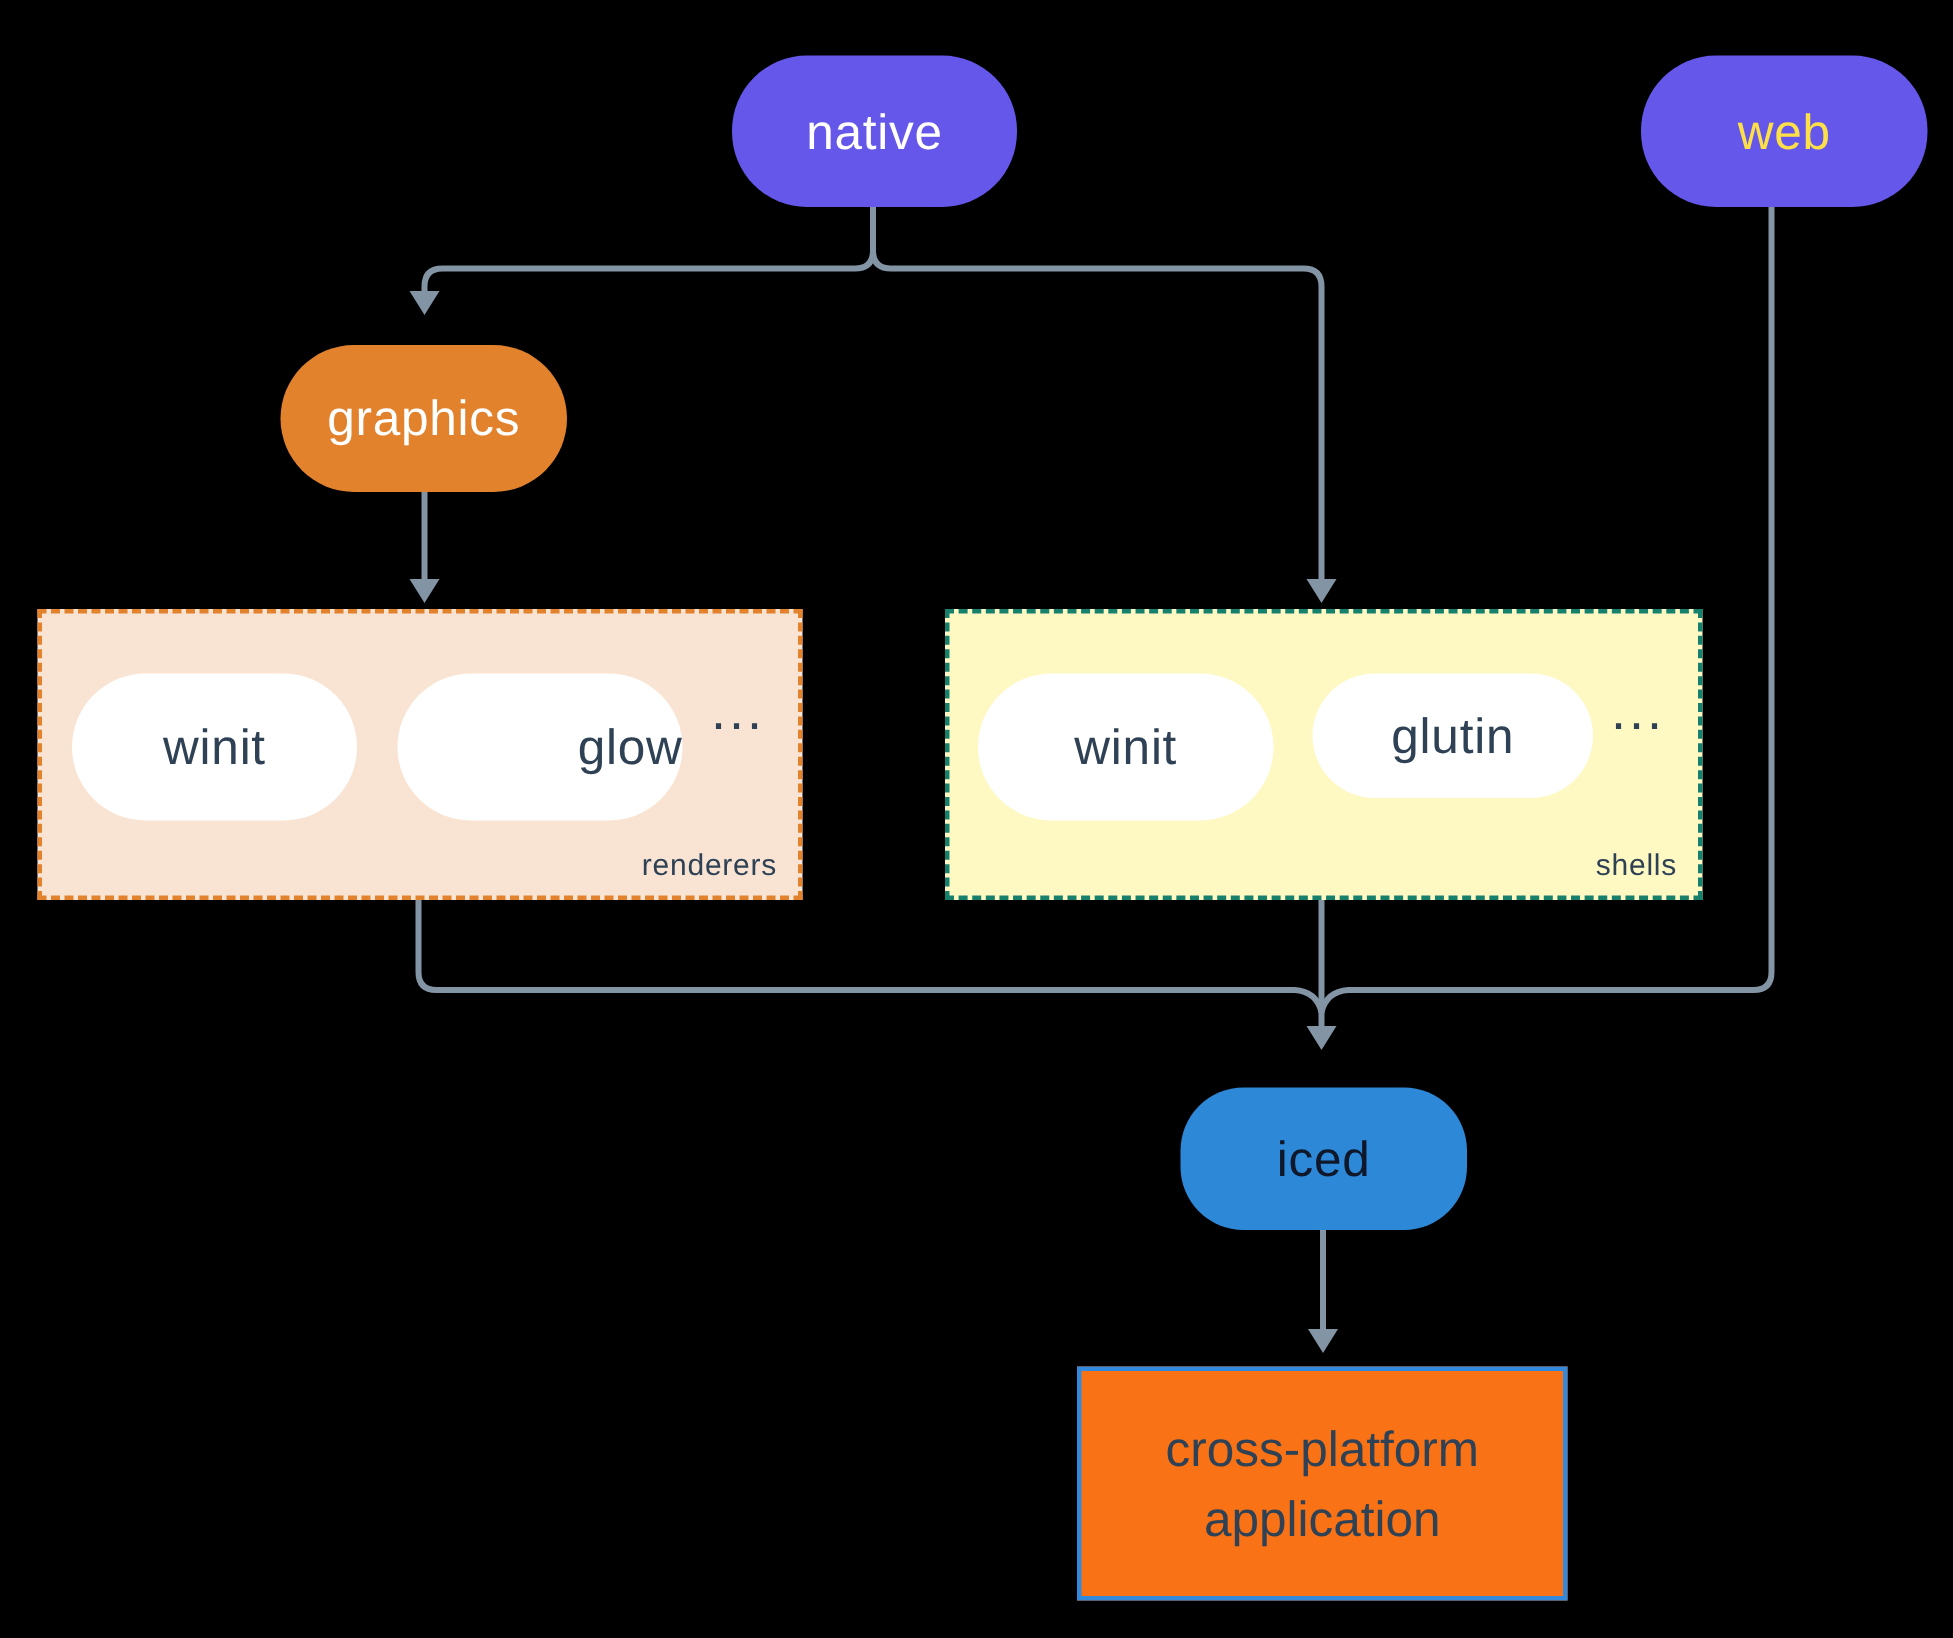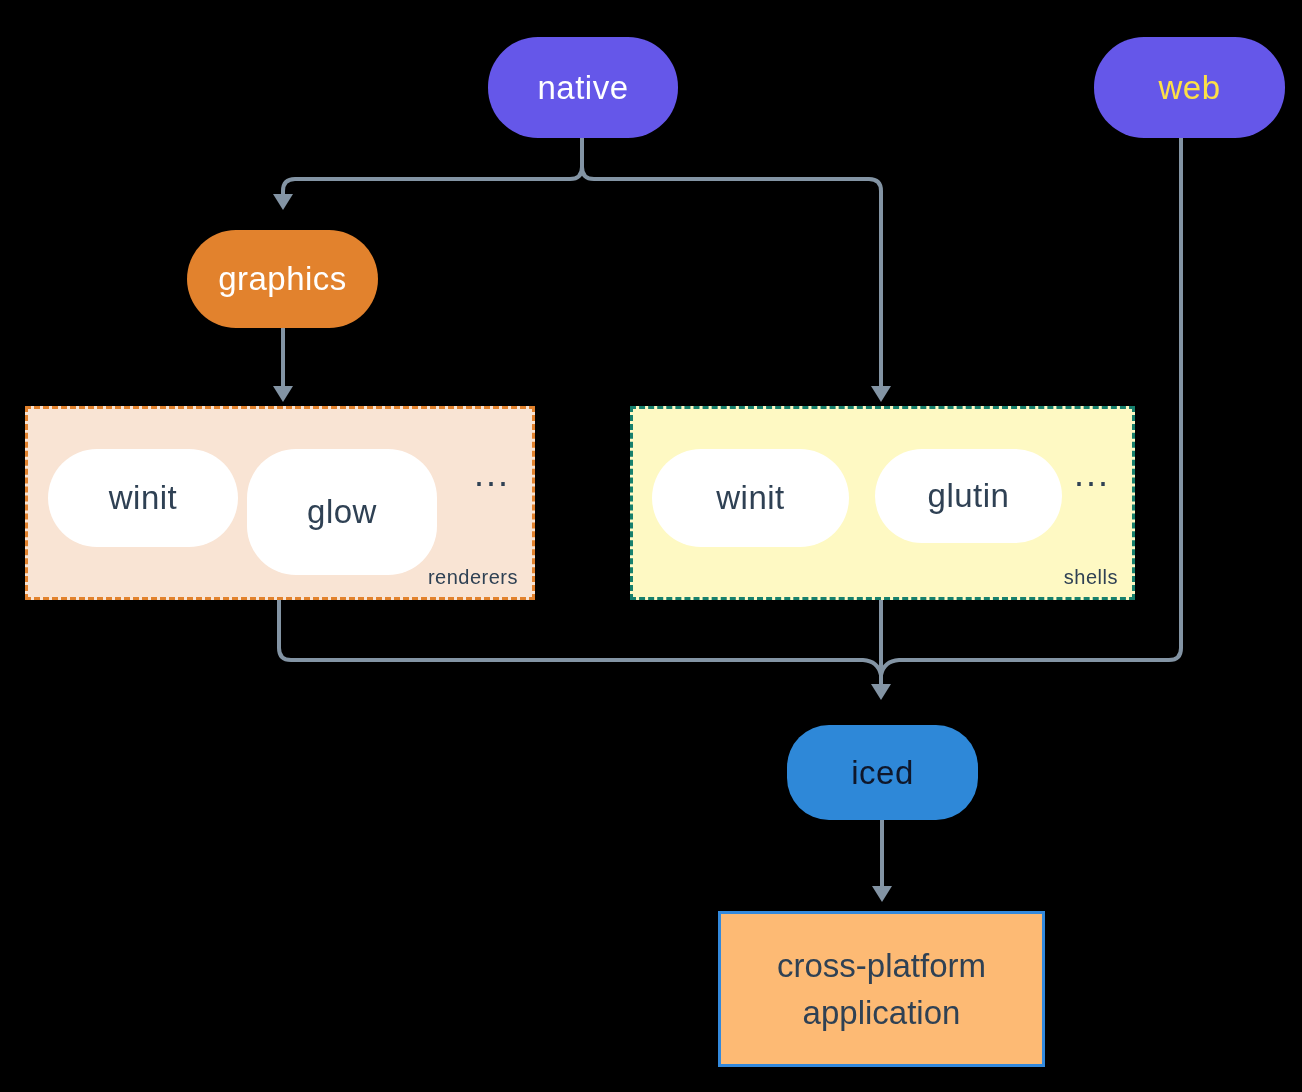--- a/index.html
+++ b/index.html
@@ -53,44 +53,44 @@
     left: 630px; top: 406px; width: 505px; height: 194px;
     background: #fef9c3;
     border-color: #17806D;
   }
   .pill-white {
     background: #ffffff;
     color: #2F4154;
   }
   .group .pill { border-radius: 49px; }
   .p-wgpu   { left: 20px;  top: 24px; width: 190px; height: 98px; }
-  .p-glow   { left: 219px; top: 24px; width: 190px; height: 126px; }
+  .p-glow   { left: 237px; top: 24px; width: 190px; height: 98px; justify-content: flex-end; }
   .p-winit  { left: 19px;  top: 24px; width: 197px; height: 98px; }
-  .p-glutin { left: 242px; top: 24px; width: 187px; height: 94px; }
+  .p-glutin { left: 242px; top: 24px; width: 187px; height: 83px; }
   .ellipsis {
     position: absolute;
     top: 44px;
     right: 22px;
     color: #2F4154;
     font-size: 36px;
     letter-spacing: 2px;
   }
   .group-label {
     position: absolute;
     right: 14px;
     bottom: 8px;
     color: #2F4154;
     font-size: 20px;
     letter-spacing: 0.5px;
   }
   .app-box {
     position: absolute;
     left: 718px; top: 911px; width: 327px; height: 156px;
     box-sizing: border-box;
-    background: #fdba74;
+    background: #f97316;
     border: 3px solid #3389DC;
     display: flex;
     align-items: center;
     justify-content: center;
     text-align: center;
     color: #2F4154;
     font-size: 33px;
     line-height: 47px;
   }
   .app-box .app-label { padding: 0 20px; }

